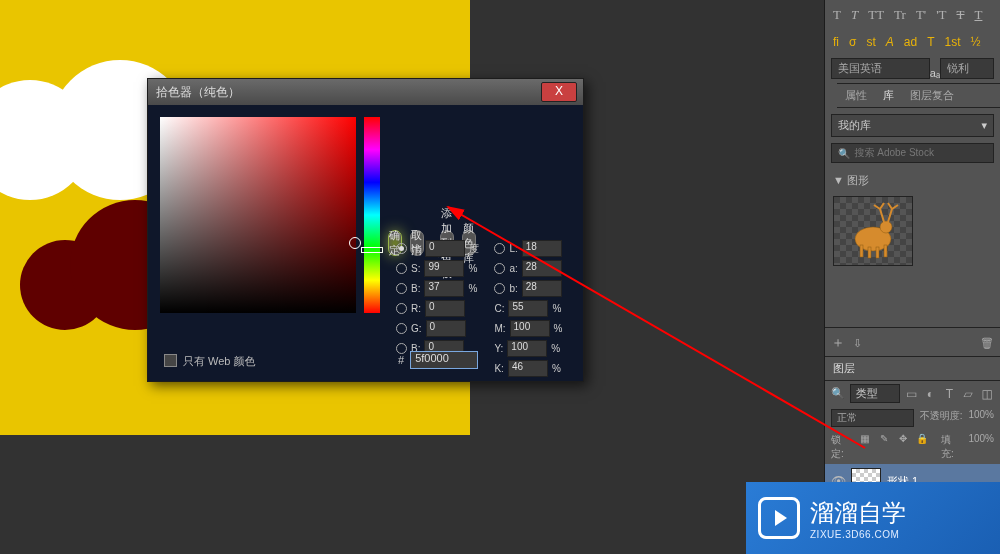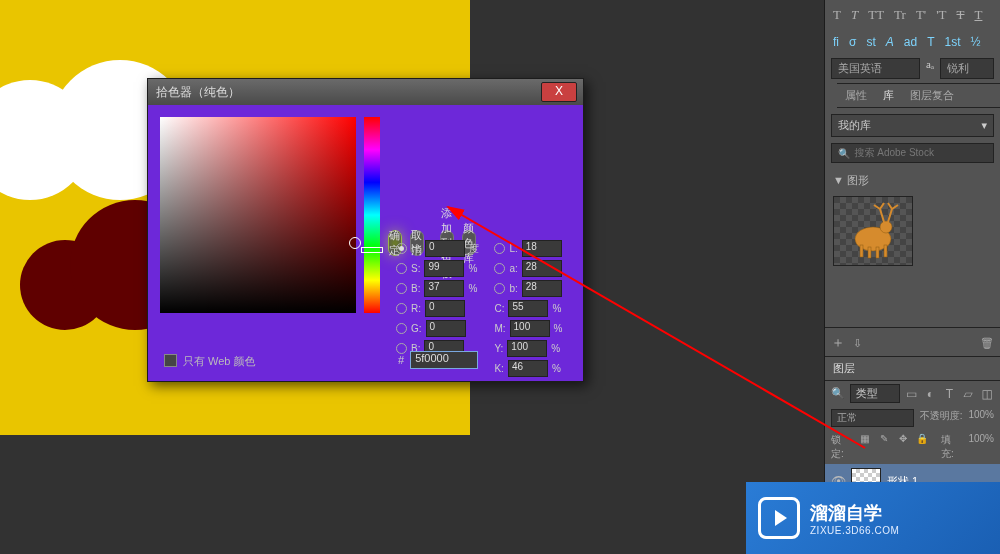--- a/index.html
+++ b/index.html
@@ -66,29 +66,28 @@
     color: #b0b0b0;
     font-family: serif;
     font-size: 13px;
   }
   .type-toolbar2 {
     height: 20px;
     display: flex;
     align-items: center;
     gap: 10px;
     padding: 2px 8px;
-    color: #7dd3fc;
+    color: #eab308;
     font-size: 12px;
   }
   .lang-row {
     display: flex;
-    align-items: flex-start;
+    align-items: flex-end;
     padding: 4px 6px;
-    gap: 6px;
-    font-family: Liberation Serif, serif;
+    gap: 0;
   }
   .lang-box {
     background: #3a3a3a;
     border: 1px solid #222;
     padding: 2px 6px;
     flex: 1;
     font-size: 11px;
     color: #aaa;
   }
   .panel-tabs {
@@ -179,21 +178,21 @@
     background: repeating-conic-gradient(#ccc 0% 25%, #fff 0% 50%) 0 0/8px 8px;
   }
 
   
   .dialog {
     position:absolute;
     left:147px;
     top:78px;
     width:435px;
     height:302px;
-    background:#6d28d9;
+    background:#0f172a;
     border:1px solid #1c1c1c;
     box-shadow: 4px 4px 12px rgba(0,0,0,0.6);
   }
   .dialog-title {
     height:26px;
     background: linear-gradient(#6a6a6a,#4a4a4a);
     display:flex;
     align-items:center;
     padding:0 8px;
     color:#ddd;
@@ -385,21 +384,21 @@
     align-items:center;
     justify-content:center;
   }
   .play-ico::after {
     content:"";
     border-left:12px solid #fff;
     border-top:8px solid transparent;
     border-bottom:8px solid transparent;
     margin-left:3px;
   }
-  .wm-text .l1 { font-size:18px; color:#fff; font-weight:bold;}
+  .wm-text .l1 { font-size:24px; color:#fff; font-weight:normal;}
   .wm-text .l2 { font-size:10px; color:#e0ecff; letter-spacing:0.5px;}
 </style>
 </head>
 <body>
 
 <div class="canvas-area">
   <div class="cloud-white">
     <div class="b0"></div>
       <div class="b1"></div>
       <div class="b2"></div>

